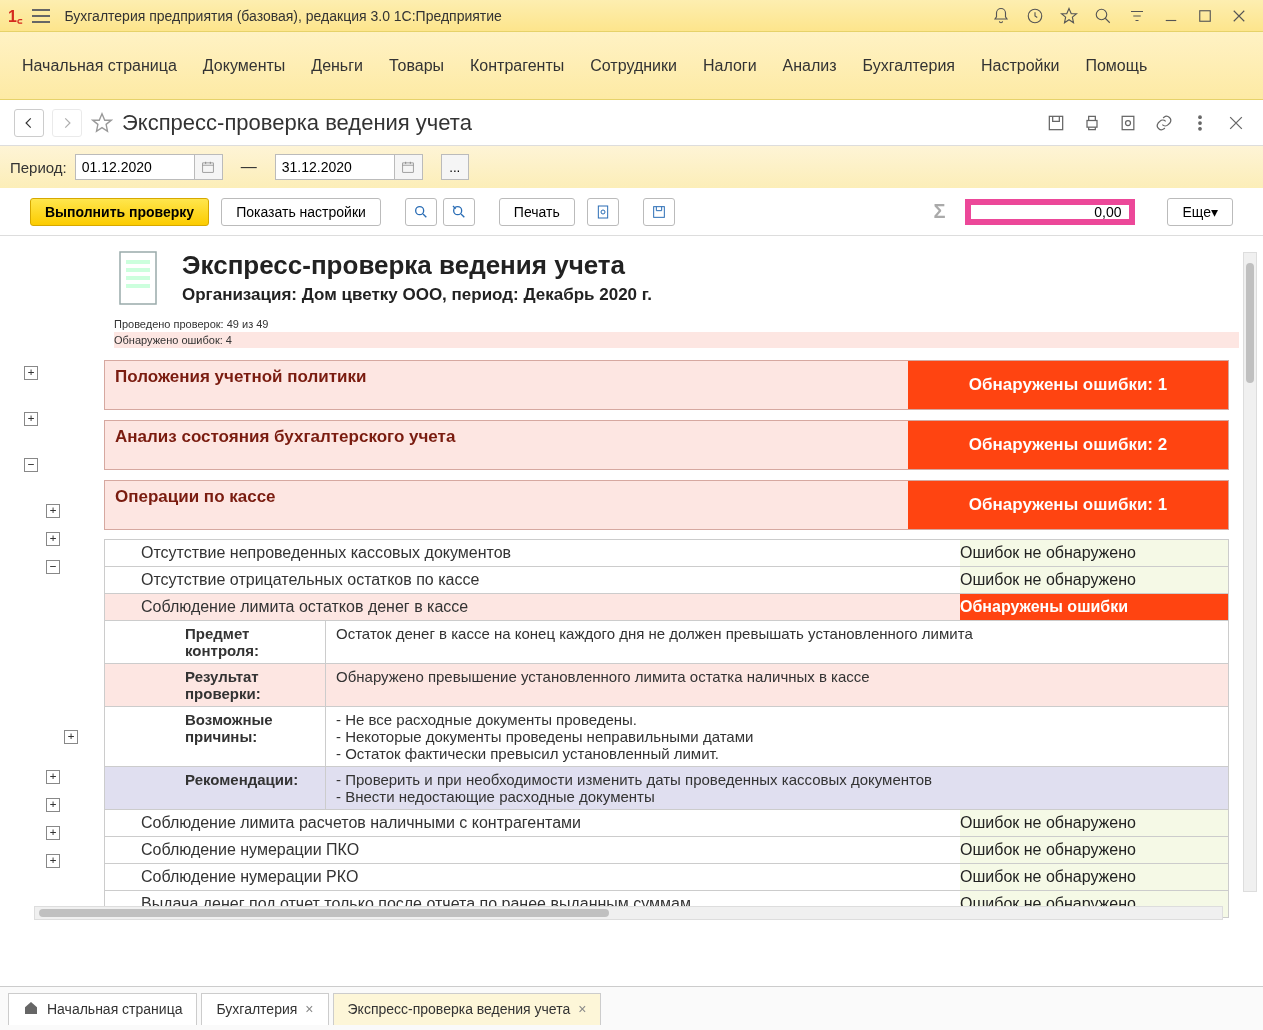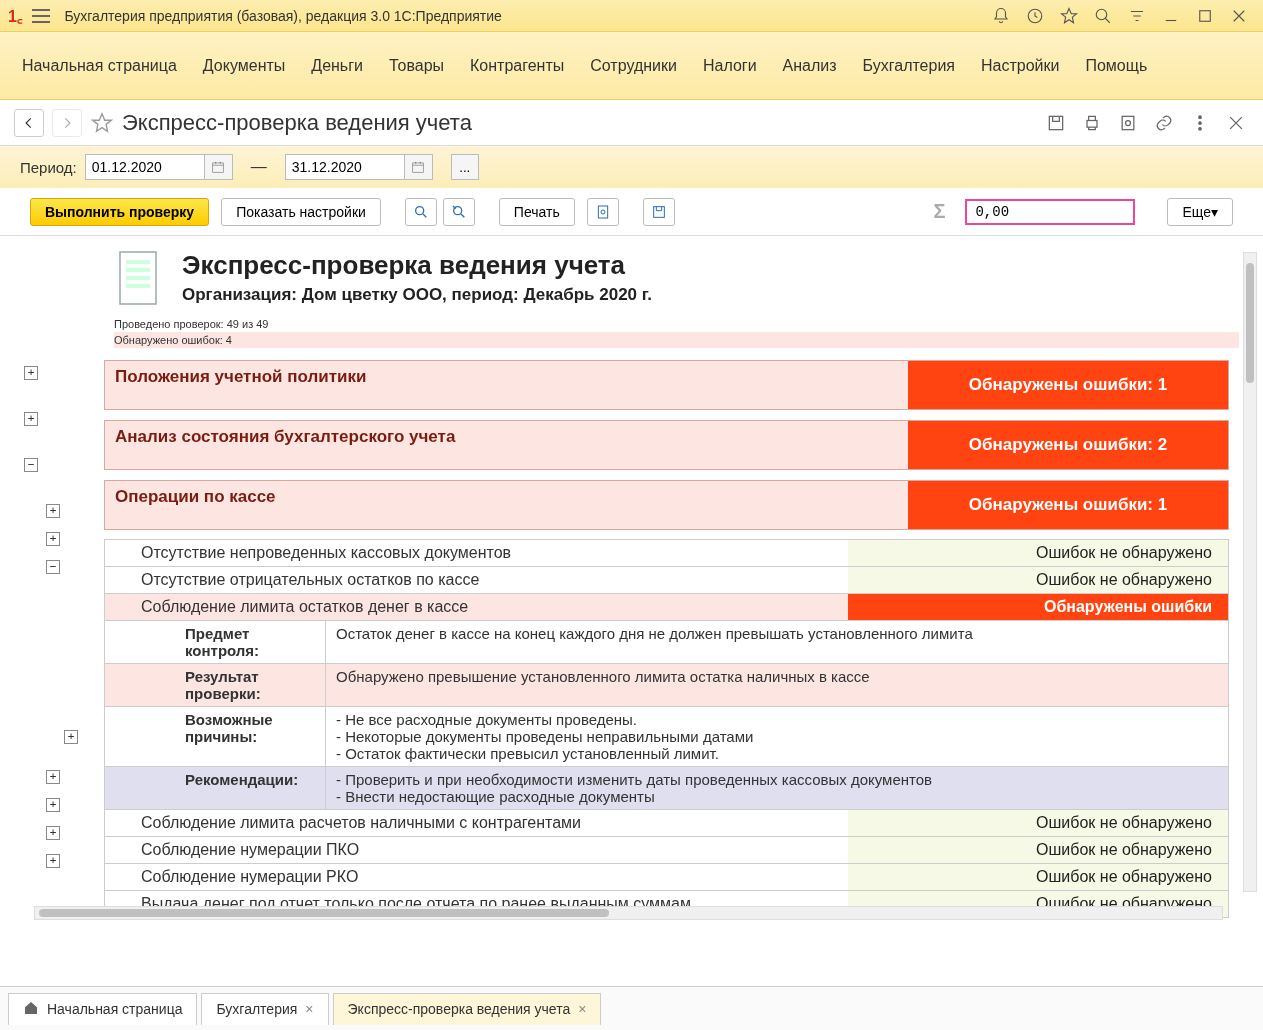--- a/index.html
+++ b/index.html
@@ -25,39 +25,39 @@
   .navbtn.disabled { opacity: 0.4; cursor: default; }
   .navbtn svg { width: 14px; height: 14px; stroke: #333; fill: none; stroke-width: 2; }
   .star-icon { width: 24px; height: 24px; display: flex; align-items: center; justify-content: center; cursor: pointer; }
   .star-icon svg { width: 22px; height: 22px; stroke: #999; fill: none; stroke-width: 1.5; }
   .page-title { font-size: 22px; color: #333; }
   .page-tools { margin-left: auto; display: flex; gap: 10px; align-items: center; }
   .ptool { width: 26px; height: 26px; display: flex; align-items: center; justify-content: center; color: #666; cursor: pointer; }
   .ptool svg { width: 20px; height: 20px; stroke: #666; fill: none; stroke-width: 1.5; }
 
   
-  .period-row { height: 42px; background: linear-gradient(#fef4d6, #fceeb8); display: flex; align-items: center; padding: 0 20px; gap: 8px; font-size: 15px; }
+  .period-row { height: 42px; background: linear-gradient(#fef4d6, #fceeb8); display: flex; align-items: center; padding: 0 10px; gap: 8px; font-size: 15px; }
   .period-row label { color: #333; }
   .datebox { display: flex; align-items: flex-start; }
   .datebox input { width: 120px; height: 26px; border: 1px solid #bbb; padding: 0 6px; font-size: 14px; }
   .datebox .cal { width: 28px; height: 26px; border: 1px solid #bbb; border-left: none; background: #f5f5f5; display: flex; align-items: center; justify-content: center; cursor: pointer; }
   .datebox .cal svg { width: 14px; height: 14px; fill: #666; }
   .dash { margin: 0 10px; font-size: 16px; }
   .dots-btn { width: 28px; height: 26px; border: 1px solid #bbb; background: #f5f5f5; cursor: pointer; margin-left: 10px; }
 
   
   .toolbar { height: 48px; background: #fff; display: flex; align-items: center; padding: 0 30px; gap: 12px; border-bottom: 1px solid #ddd; }
   .btn { height: 28px; padding: 0 14px; border: 1px solid #bbb; background: #fff; cursor: pointer; font-size: 14px; border-radius: 3px; display: flex; align-items: center; justify-content: center; }
   .btn.primary { background: linear-gradient(#ffe64d, #fccc00); border-color: #d6a800; font-weight: bold; }
   .iconbtn { width: 32px; height: 28px; border: 1px solid #bbb; background: #fff; display: flex; align-items: center; justify-content: center; cursor: pointer; border-radius: 3px; }
   .iconbtn svg { width: 16px; height: 16px; }
   .group { display: flex; gap: 6px; }
   .spacer-left { margin-left: 12px; }
   .sigma { margin-left: auto; font-size: 20px; color: #aaa; font-weight: bold; }
-  .total-input { width: 170px; height: 26px; border: 2px solid #ec4899; text-align: left; padding: 0 8px; font-size: 14px; background: #fff; margin-left: 8px; font-family: Liberation Mono, monospace; }
+  .total-input { width: 170px; height: 26px; border: 6px solid #ec4899; text-align: right; padding: 0 8px; font-size: 14px; background: #fff; margin-left: 8px; }
   .more-btn { margin-left: 20px; }
 
   
   .report-wrap { flex: 1; overflow: auto; position: relative; padding: 0 0 20px 0; }
   .report-inner { margin: 0 24px; position: relative; background: #fff; }
 
   .report-header { display: flex; gap: 20px; align-items: flex-start; margin: 14px 0 6px 90px; }
   .doc-icon { width: 48px; height: 56px; }
   .report-titlebox h1 { font-size: 26px; font-weight: bold; color: #222; margin-bottom: 4px; }
   .report-titlebox .sub { font-size: 17px; font-weight: bold; color: #222; }
@@ -69,21 +69,21 @@
   .tree-area { margin-top: 12px; position: relative; }
   .expander { position: absolute; width: 14px; height: 14px; border: 1px solid #888; background: #fff; font-size: 11px; line-height: 12px; text-align: center; cursor: pointer; font-family: monospace; }
 
   .section { margin: 10px 10px 0 80px; border: 1px solid #d6a8a0; display: flex; background: #fde6e2; }
   .section .name { flex: 1; padding: 6px 10px; font-size: 17px; font-weight: bold; color: #7a1c10; }
   .section .status { width: 320px; background: #ff4411; color: #fff; text-align: center; font-size: 17px; font-weight: bold; padding: 14px 0; }
 
   .check-row { margin: 0 10px 0 80px; display: flex; border: 1px solid #ccc; border-top: none; }
   .check-row.first { border-top: 1px solid #ccc; margin-top: 9px; }
   .check-row .name { flex: 1; padding: 4px 10px 4px 36px; font-size: 16px; background: #fff; }
-  .check-row .status { width: 380px; text-align: right; font-size: 16px; padding: 4px 16px; background: #f5f9e6; }
+  .check-row .status { width: 268px; text-align: left; font-size: 16px; padding: 4px 0; background: #f5f9e6; }
   .check-row.ok .status { background: #f5f9e6; color: #222; }
   .check-row.err { background: #fde6e2; }
   .check-row.err .name { background: #fde6e2; }
   .check-row.err .status { background: #ff4411; color: #fff; font-weight: bold; }
 
   .detail-row { margin: 0 10px 0 80px; display: flex; border: 1px solid #ccc; border-top: none; }
   .detail-row .label { width: 220px; padding: 4px 10px 4px 80px; font-size: 15px; font-weight: bold; }
   .detail-row .value { flex: 1; padding: 4px 10px; font-size: 15px; border-left: 1px solid #ccc; }
   .detail-row.subject { background: #fff; }
   .detail-row.result { background: #fde6e2; }

